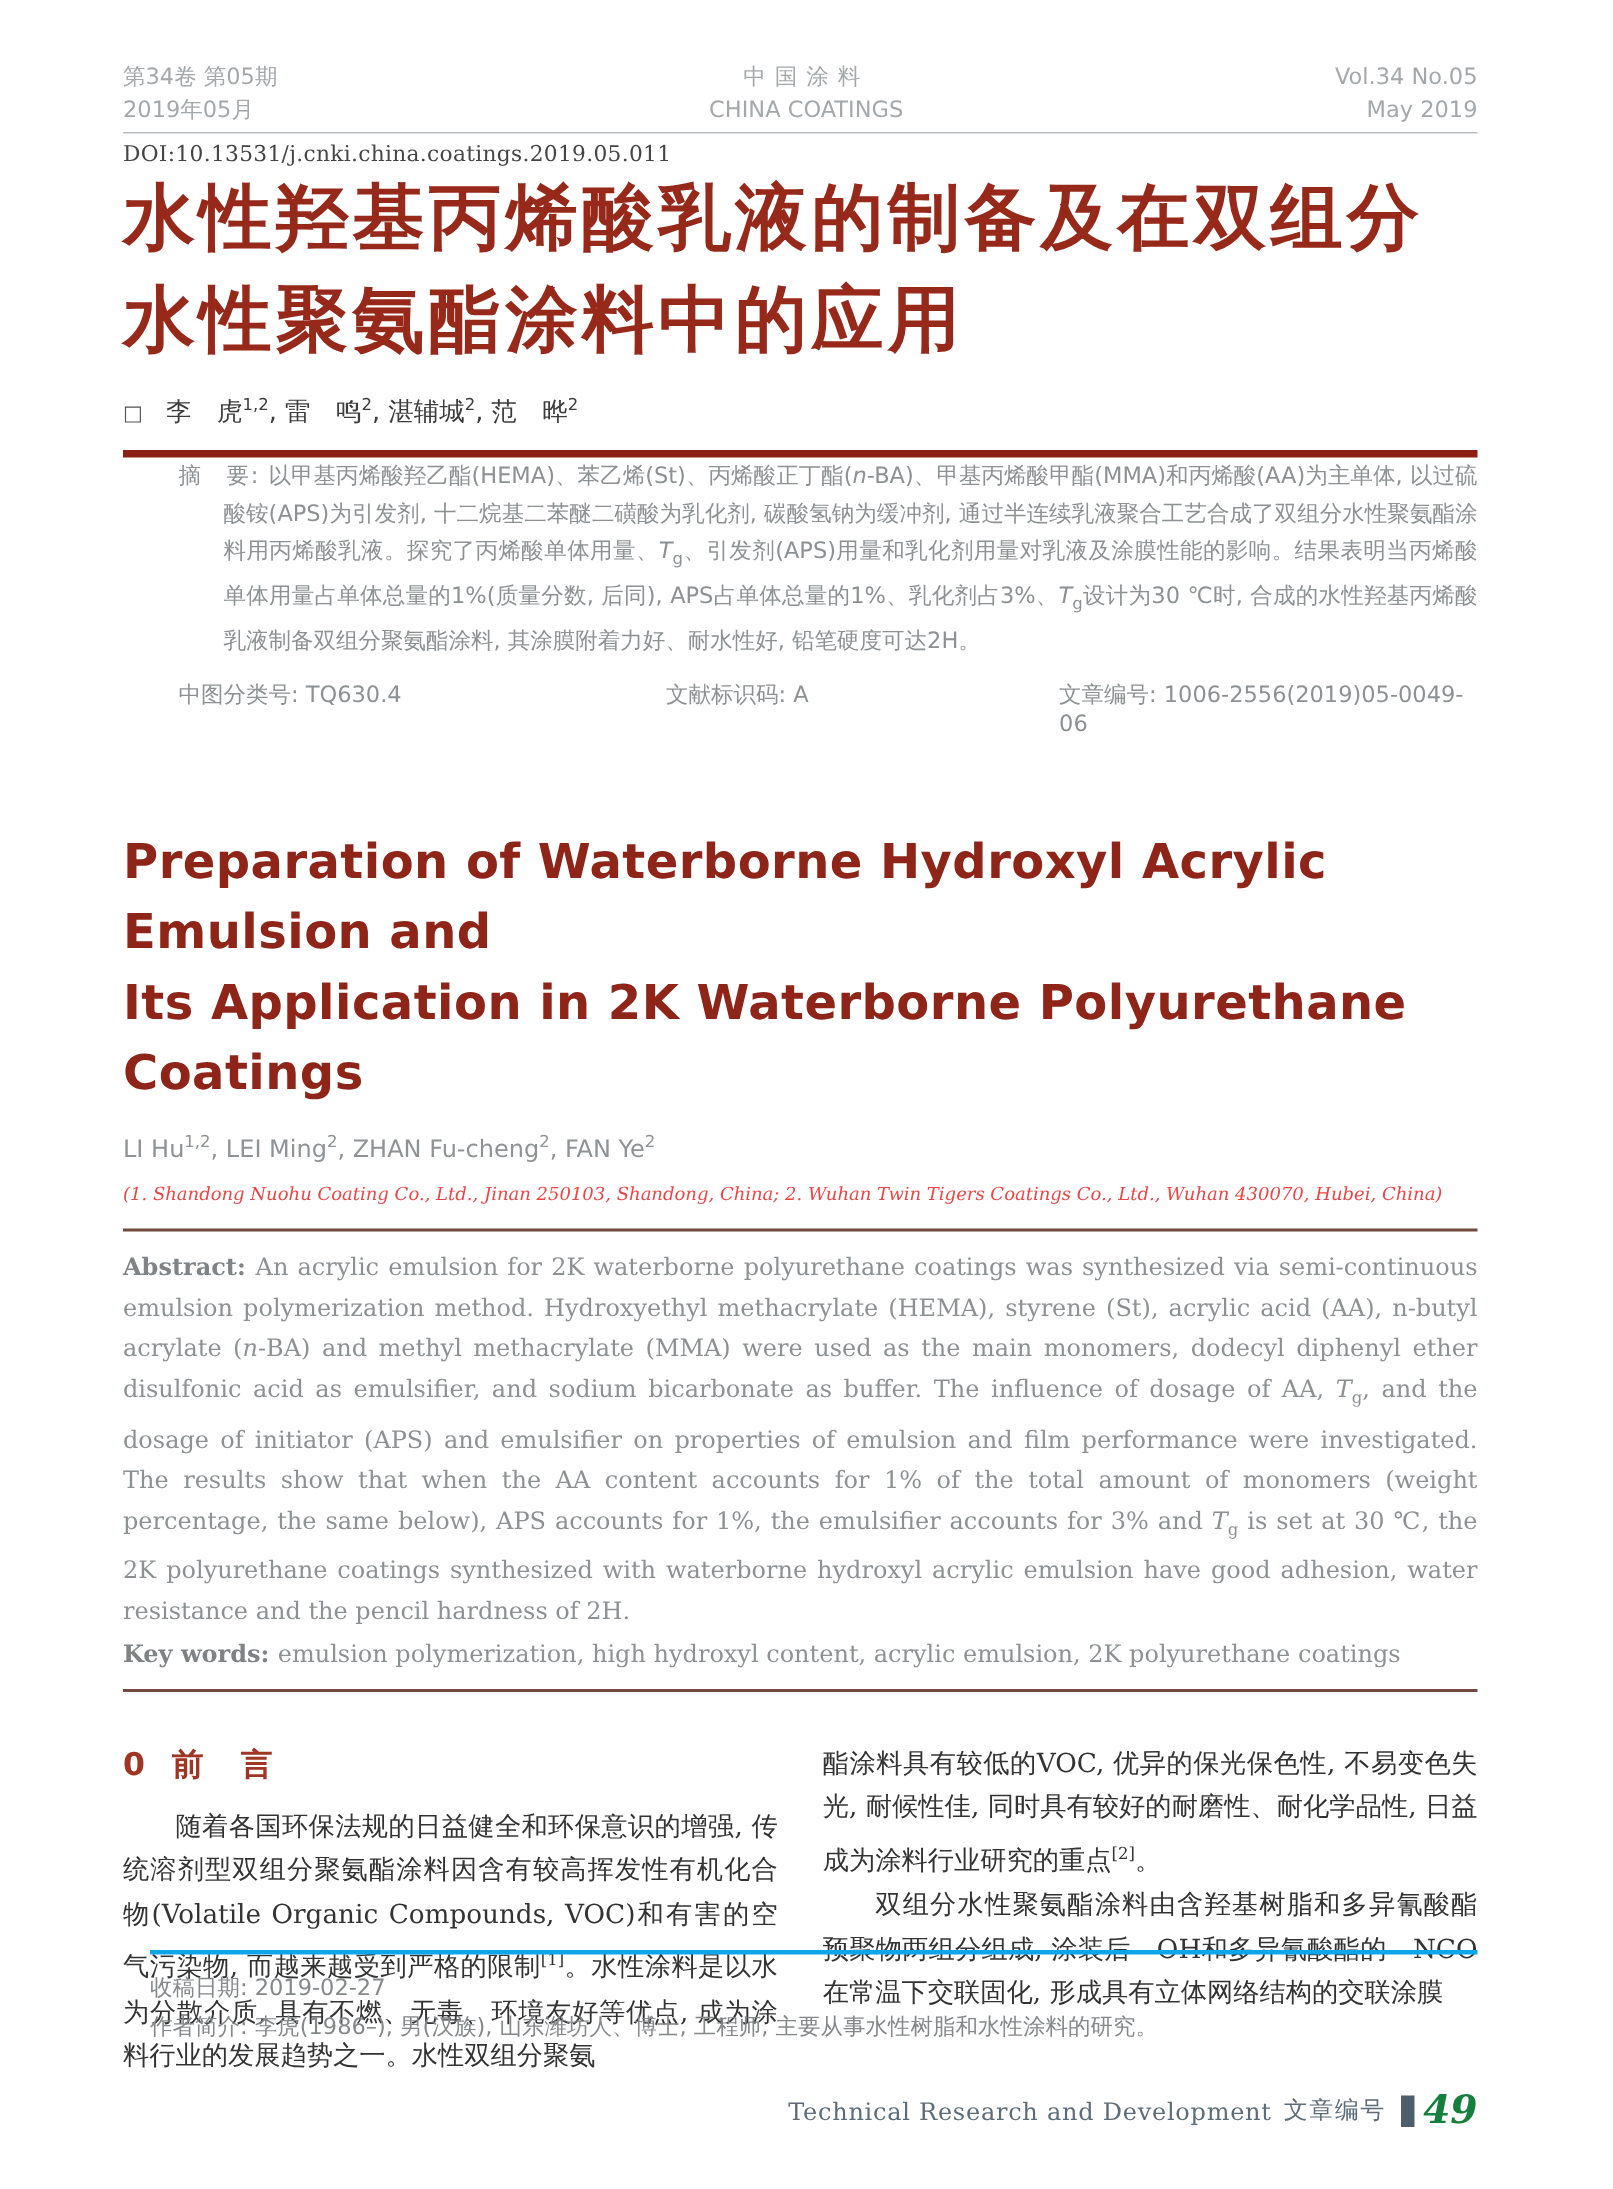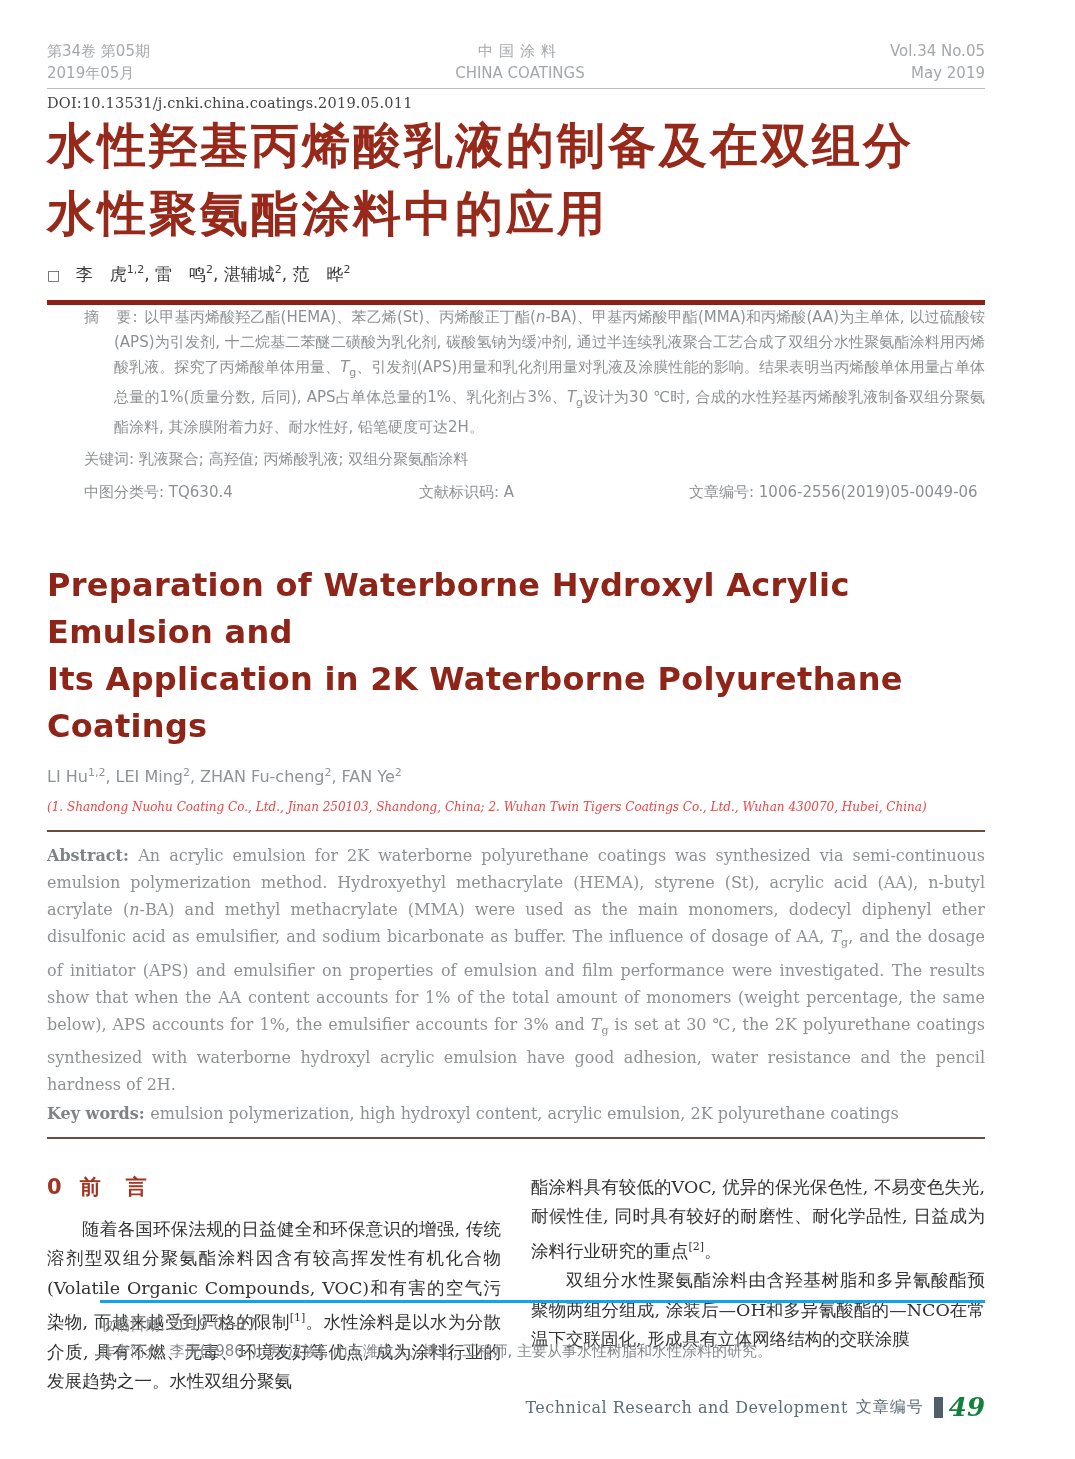--- a/index.html
+++ b/index.html
@@ -1,18 +1,18 @@
 <!DOCTYPE html>
 <html><head>
 <meta charset="utf-8">
 <style>
   * { margin:0; padding:0; box-sizing:border-box; }
   html,body { background:#ffffff; }
   body { width:1075px; font-family:"DejaVu Serif","Liberation Serif",serif; }
-  .page { position:relative; width:1075px; height:1459px; background:#fff; padding:40px 90px 0 47px; overflow:hidden; }
+  .page { position:relative; width:1075px; height:1459px; background:#fff; padding:40px 90px 0 82px; overflow:hidden; }
 
   
   .jheader { display:flex; justify-content:space-between; align-items:flex-start; color:#a4a8ab; font-family:"DejaVu Sans","Liberation Sans",sans-serif; font-size:15px; line-height:22px; }
   .jheader .center { text-align:center; }
   .jheader .right { text-align:right; }
   .jheader .zh-sp { letter-spacing:6px; }
   .header-rule { border-top:1px solid #b9bcbe; margin-top:4px; }
   .doi { margin-top:6px; font-size:14.5px; color:#454545; letter-spacing:0.2px; }
 
   
@@ -95,21 +95,20 @@
     <span><span>李　虎</span><sup>1,2</sup><span>, </span></span>
     <span><span>雷　鸣</span><sup>2</sup><span>, </span></span>
     <span><span>湛辅城</span><sup>2</sup><span>, </span></span>
     <span><span>范　晔</span><sup>2</sup><span></span></span>
   </div>
 
   <div class="red-rule"></div>
 
   <p class="abs-zh"><span class="lbl">摘　要: </span><span><span>以甲基丙烯酸羟乙酯(HEMA)、苯乙烯(St)、丙烯酸正丁酯(</span><span style="font-style: italic;">n</span><span>-BA)、甲基丙烯酸甲酯(MMA)和丙烯酸(AA)为主单体, 以过硫酸铵(APS)为引发剂, 十二烷基二苯醚二磺酸为乳化剂, 碳酸氢钠为缓冲剂, 通过半连续乳液聚合工艺合成了双组分水性聚氨酯涂料用丙烯酸乳液。探究了丙烯酸单体用量、</span><span style="font-style: italic;">T</span><sub>g</sub><span>、引发剂(APS)用量和乳化剂用量对乳液及涂膜性能的影响。结果表明当丙烯酸单体用量占单体总量的1%(质量分数, 后同), APS占单体总量的1%、乳化剂占3%、</span><span style="font-style: italic;">T</span><sub>g</sub><span>设计为30 ℃时, 合成的水性羟基丙烯酸乳液制备双组分聚氨酯涂料, 其涂膜附着力好、耐水性好, 铅笔硬度可达2H。</span></span></p>
 
-  <p class="kw-zh"><span>关键词: </span><span>乳液聚合; 高羟值; 丙烯酸乳液; 双组分聚氨酯涂料</span></p>
 
   <div class="meta-row">
     <span class="m1">中图分类号: TQ630.4</span>
     <span class="m2">文献标识码: A</span>
     <span class="m3">文章编号: 1006-2556(2019)05-0049-06</span>
   </div>
 
   <h2 class="title-en">
     <span>Preparation of Waterborne Hydroxyl Acrylic Emulsion and</span><br>
     <span>Its Application in 2K Waterborne Polyurethane Coatings</span>

